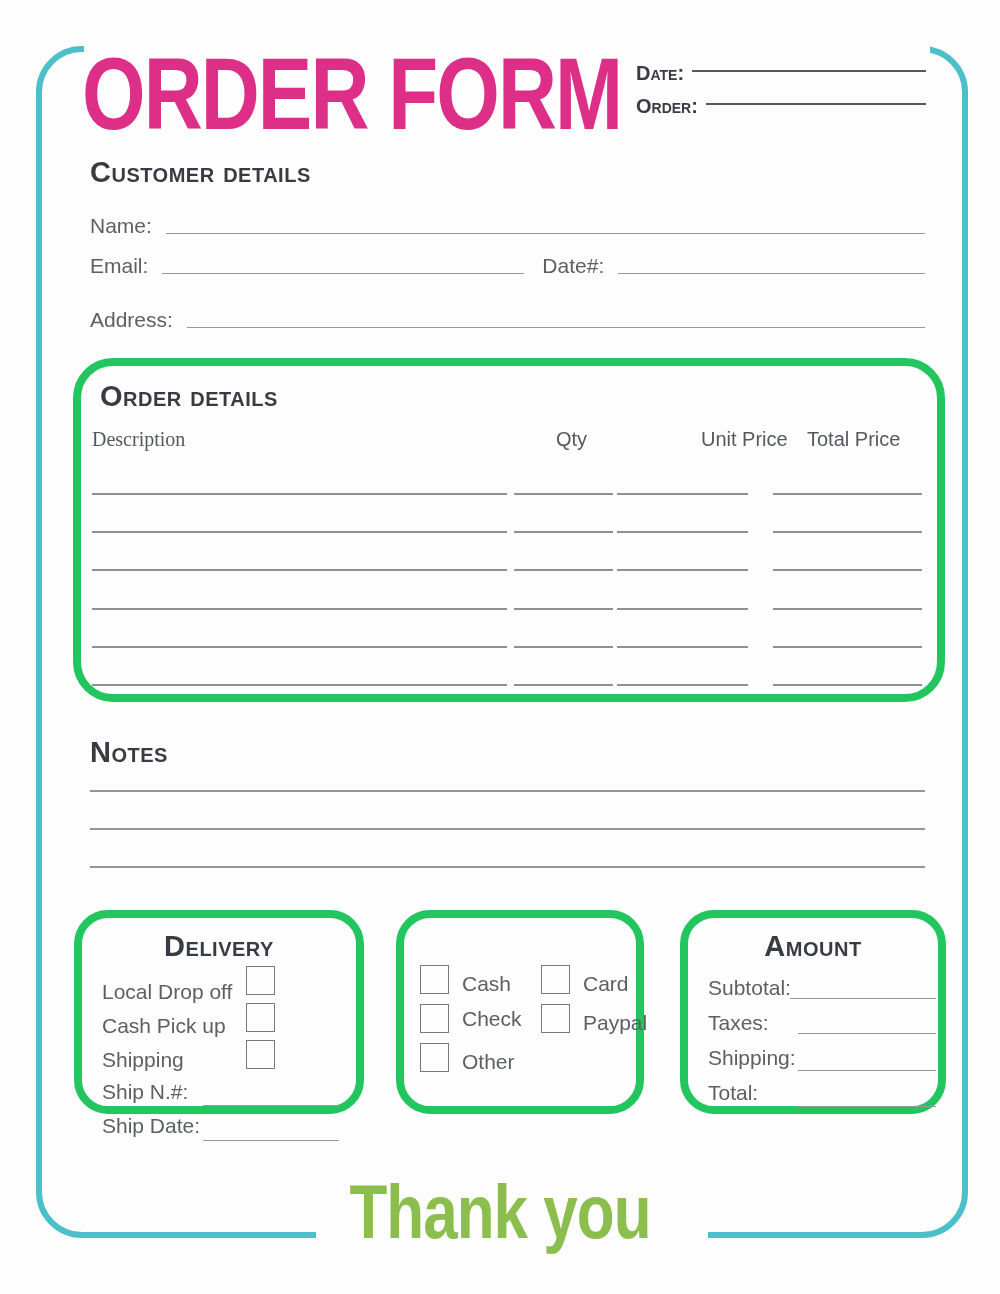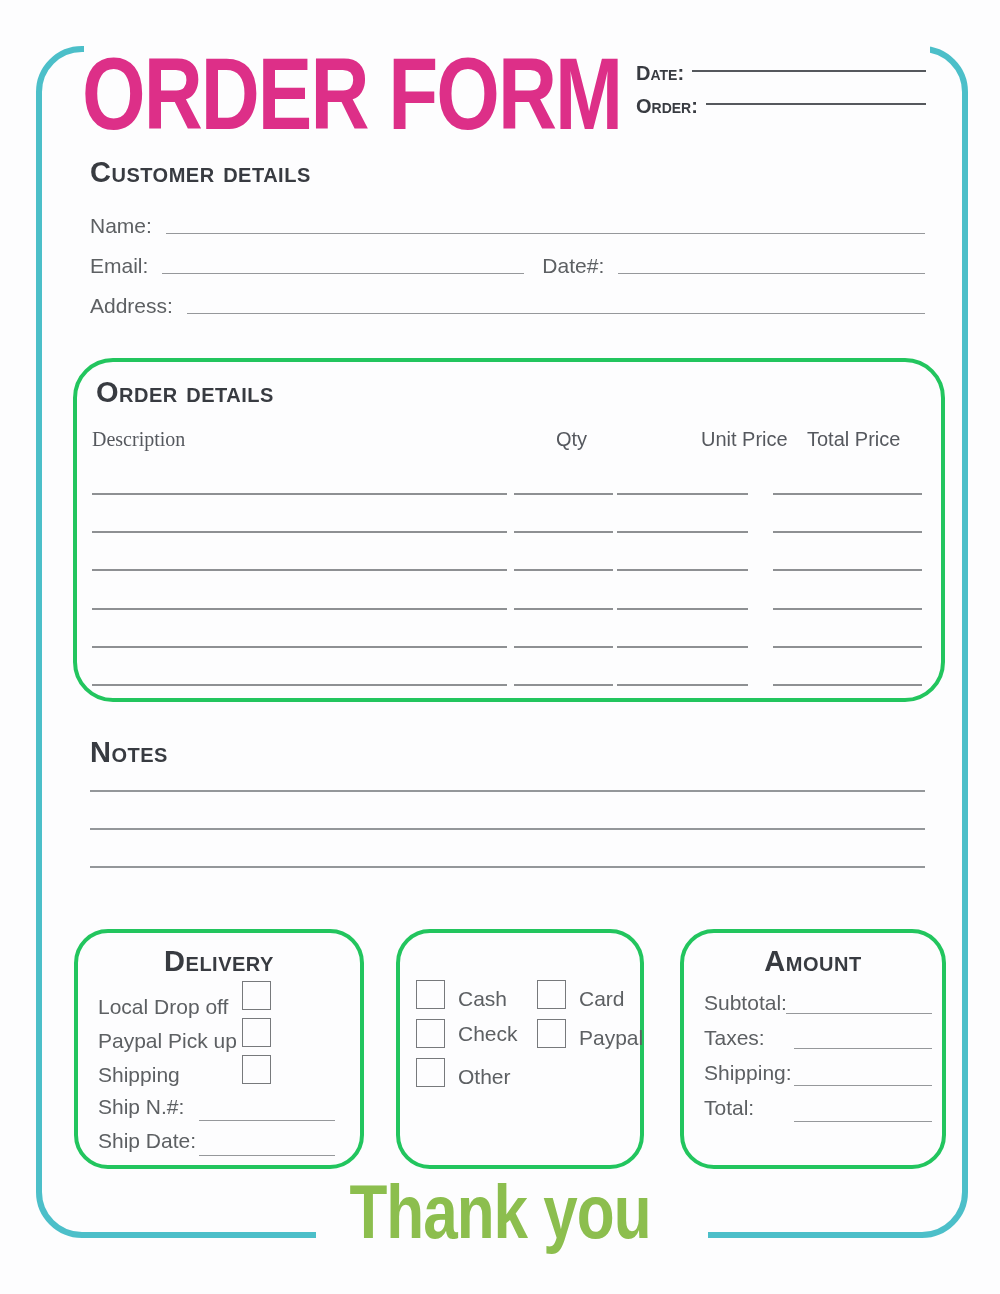--- a/index.html
+++ b/index.html
@@ -52,38 +52,38 @@
   .hdr-row { display:flex; align-items:center; height:26px; margin-bottom:7px; }
   .hdr-row .hdr-label {
     font-variant:small-caps; text-transform:lowercase;
     font-weight:700; font-size:20px; color:#383b41;
   }
   .hdr-row .hdr-label::first-letter { text-transform:uppercase; }
   .hdr-row .line { flex:1; border-bottom:2px solid #55585d; margin:0 0 4px 8px; height:0; }
 
   
   .round-box {
-    position:absolute; border:4px solid #22c55e; background:transparent;
+    position:absolute; border:8px solid #22c55e; background:transparent;
   }
   .order-box { left:73px; top:358px; width:872px; height:344px; border-radius:40px; }
   .order-box .box-heading { position:absolute; left:19px; top:14px; }
   .col-header { position:absolute; top:428px; font-size:20px; color:#55585e; }
   .table-row { position:absolute; left:92px; width:830px; display:flex; height:0; }
   .table-row .seg { border-bottom:2px solid #8e9093; height:0; }
   .seg-desc  { width:415px; }
   .seg-gap1  { width:7px; }
   .seg-qty   { width:99px; }
   .seg-gap2  { width:4px; }
   .seg-unit  { width:131px; }
   .seg-gap3  { width:25px; }
   .seg-total { width:149px; }
 
   .notes-line { position:absolute; left:90px; width:835px; height:0; }
 
-  .bottom-box { top:910px; height:240px; border-radius:34px;margin-top:19px; }
+  .bottom-box { top:910px; height:204px; border-radius:34px; }
   .box-title  { position:absolute; top:12px; left:0; right:0; text-align:center; }
   .abs { position:absolute; }
   .checkbox {
     position:absolute; width:29px; height:29px;
     border:1.6px solid #77797c; background:transparent;
   }
   .short-line { position:absolute; height:0; border-bottom:1.6px solid #96989b; }
 </style>
 </head>
 <body>
@@ -116,21 +116,21 @@
       <span class="line"></span>
     </div>
 
     <div class="field-row" style="left:90px; top:238px; width:835px;">
       <span class="label">Email:</span>
       <span class="line fixed" style="width:362px;"></span>
       <span class="label" style="margin-left:18px;">Date#:</span>
       <span class="line"></span>
     </div>
 
-    <div class="field-row" style="left:90px; top:278px; width:835px;">
+    <div class="field-row" style="left:90px; top:292px; width:835px;">
       <span class="label">Address:</span>
       <span class="line"></span>
     </div>
 
     <div class="round-box order-box">
       <div class="sc-heading box-heading">Order Details</div>
     </div>
     <div class="col-header" style="left:92px;font-family:Liberation Serif, serif;">Description</div>
     <div class="col-header" style="left:556px;">Qty</div>
     <div class="col-header" style="left:656px;margin-left:45px;">Unit Price</div>
@@ -192,21 +192,21 @@
     </div>
 
     <div class="sc-heading abs" style="left:90px; top:736px;">Notes</div>
     <div class="notes-line rule" style="top:790px;"></div>
     <div class="notes-line rule" style="top:828px;"></div>
     <div class="notes-line rule" style="top:866px;"></div>
 
     <div class="round-box bottom-box" style="left:74px; width:290px;">
       <div class="sc-heading box-title">Delivery</div>
       <span class="label abs" style="left:20px; top:62px;">Local Drop off</span>
-      <span class="label abs" style="left:20px; top:96px;">Paypal Pick up</span>
+      <span class="label abs" style="left:20px; top:96px;">Cash Pick up</span>
       <span class="label abs" style="left:20px; top:130px;">Shipping</span>
       <span class="checkbox" style="left:164px; top:48px;"></span>
       <span class="checkbox" style="left:164px; top:85px;"></span>
       <span class="checkbox" style="left:164px; top:122px;"></span>
       <span class="label abs" style="left:20px; top:162px;">Ship N.#:</span>
       <span class="short-line" style="left:121px; top:187px; width:136px;"></span>
       <span class="label abs" style="left:20px; top:196px;">Ship Date:</span>
       <span class="short-line" style="left:121px; top:222px; width:136px;"></span>
     </div>
 

